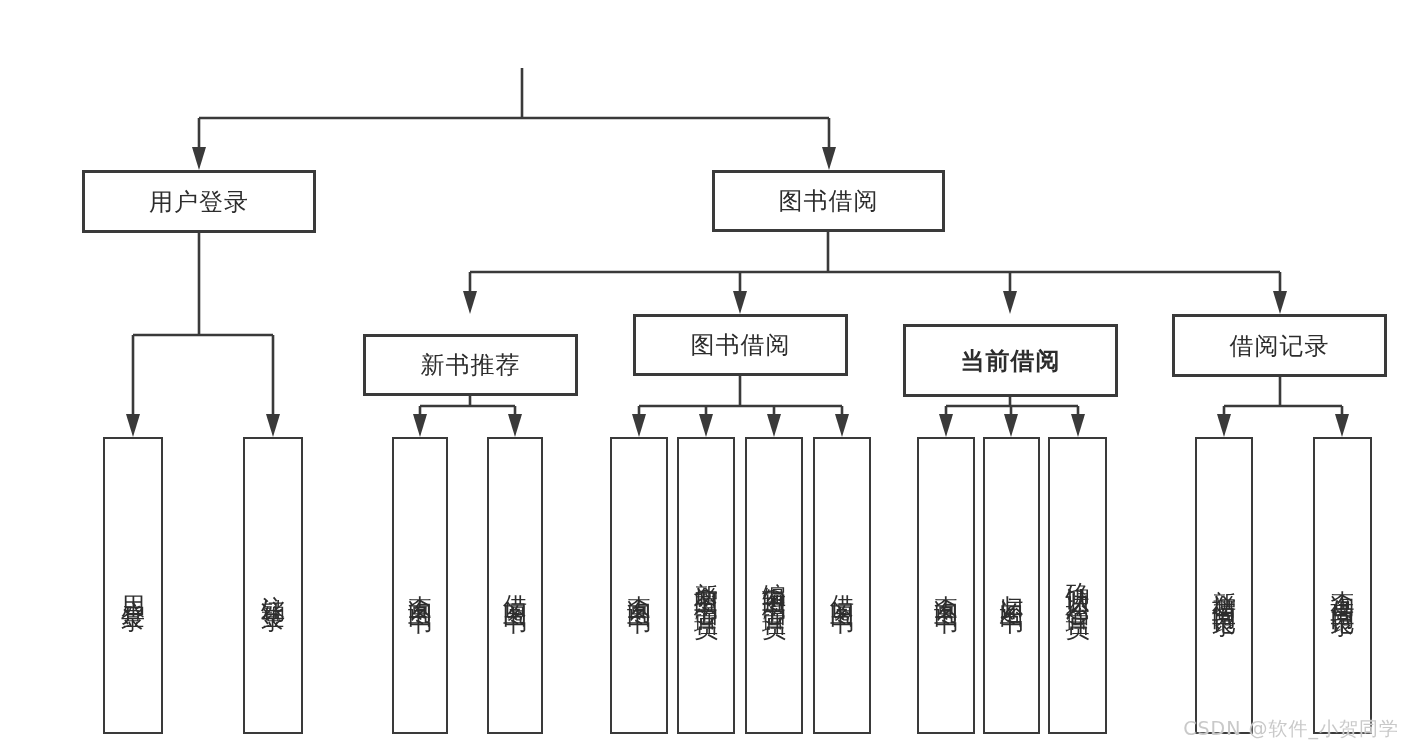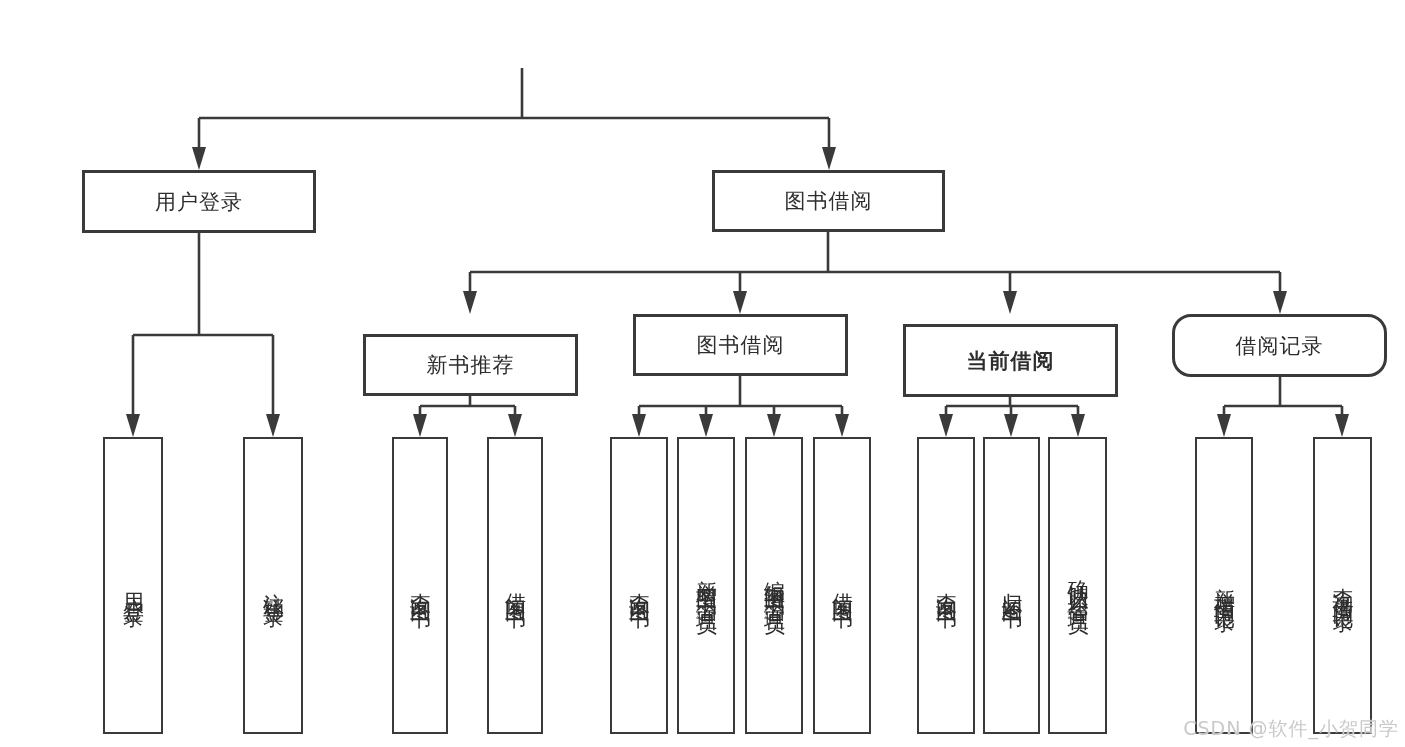--- a/index.html
+++ b/index.html
@@ -19,21 +19,21 @@
   }
   .box {
     position: absolute;
     box-sizing: border-box;
     border: 3px solid #3a3a3a;
     background: #ffffff;
     display: flex;
     align-items: center;
     justify-content: center;
     color: #2d2d2d;
-    font-size: 21px;
+    font-size: 24px;
     letter-spacing: 1px;
     z-index: 2;
   }
   .box.root { font-size: 22px; }
   .box.leaf { border-width: 2.5px; }
   .box.leaf span {
     writing-mode: vertical-rl;
     text-orientation: mixed;
     letter-spacing: 5px;
     line-height: 1;
@@ -133,21 +133,21 @@
 
   <div class="box" style="left:363px; top:314px; width:215px; height:62px;margin-top:20px;">
     <span>新书推荐</span>
   </div>
   <div class="box" style="left:633px; top:314px; width:215px; height:62px;">
     <span>图书借阅</span>
   </div>
   <div class="box" style="left:903px; top:324px; width:215px; height:73px;font-weight:bold;">
     <span>当前借阅</span>
   </div>
-  <div class="box" style="left:1172px; top:314px; width:215px; height:63px;border-radius:19px;">
+  <div class="box" style="left:1172px; top:314px; width:215px; height:63px;">
     <span>借阅记录</span>
   </div>
 
   <div class="box leaf" style="left:103px; top:437px; width:60px; height:297px;">
     <span>用户登录</span>
   </div>
   <div class="box leaf" style="left:243px; top:437px; width:60px; height:297px;">
     <span>注销登录</span>
   </div>
 

